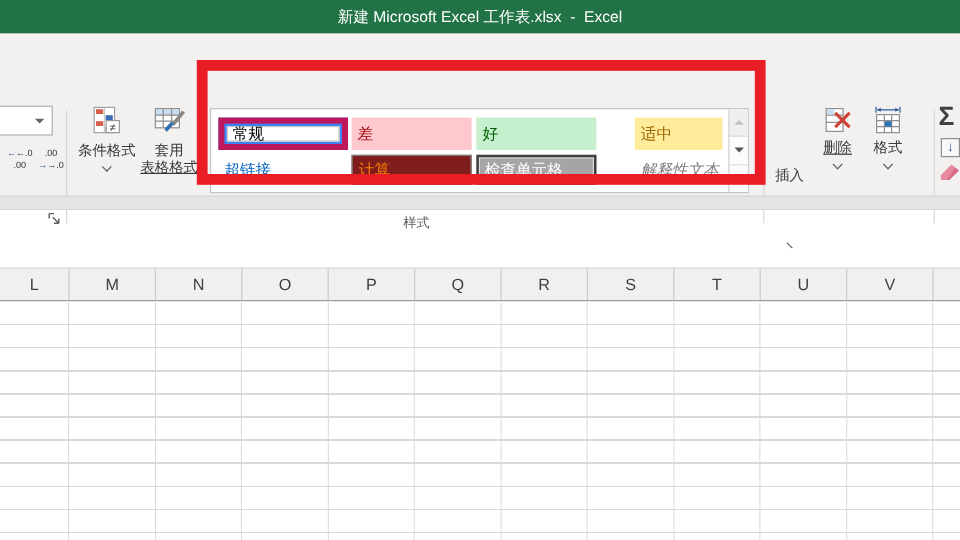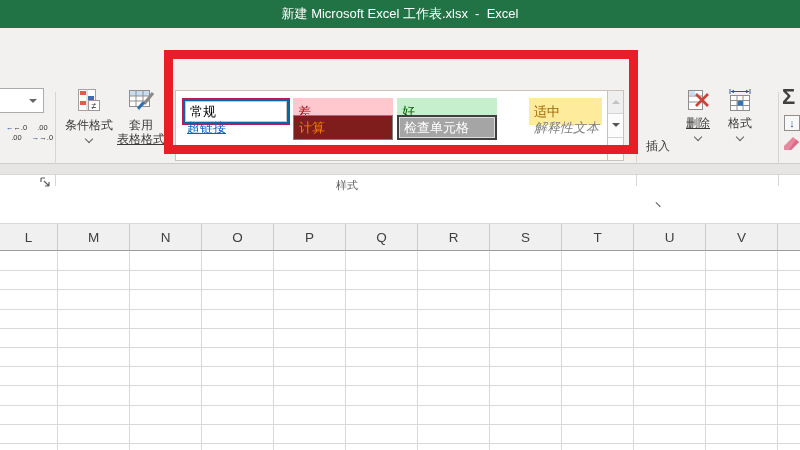--- a/index.html
+++ b/index.html
@@ -33,28 +33,28 @@
     align-items:center; color:#3b3a39; }
   .rb-btn .lbl { font-size:12px; line-height:14px; margin-top:4px; white-space:nowrap;text-align:center; }
   .chev { width:6px; height:6px; border-right:1.4px solid #5f5e5c;
     border-bottom:1.4px solid #5f5e5c; transform:rotate(45deg); margin-top:4px; }
 
   
   .gallery { left:175px; top:62px; width:449px; height:71px; background:#fff;
     border:1px solid #c5c4c3; }
   .g-slot { position:absolute; }
   .s-r1 { top:7px;  height:27px; }
-  .s-r2 { top:24px; height:25px;font-family:Liberation Mono, monospace; }
+  .s-r2 { top:38px; height:25px;font-family:Liberation Mono, monospace; }
   .s-c0 { left:6px;   width:108px; }
   .s-c1 { left:117px; width:100px; }
   .s-c2 { left:221px; width:100px; }
   .s-c3 { left:325px; width:101px;padding-left:28px; }
   .g-item { width:100%; height:100%; font-size:13px; display:flex;
     align-items:center; padding-left:5px; }
-  .g-slot.selected { border:1px solid #be185d; padding:2px; background:#0369a1; }
+  .g-slot.selected { border:5px solid #be185d; padding:2px; background:#3b82f6; }
   .g-slot.selected .g-item { border:1px solid #c6c5c4; padding-left:4px; }
   .g-scroll { position:absolute; right:0; top:0; width:16px; height:69px;
     border-left:1px solid #c5c4c3; display:flex; flex-direction:column; }
   .g-sbtn { flex:1; display:flex; align-items:center; justify-content:center;
     background:#fcfcfc; border-bottom:1px solid #d6d5d4; flex-direction:column; }
   .g-sbtn:first-child { background:#efefef; }
   .g-sbtn:last-child { border-bottom:none; }
   .tri-up { width:0; height:0; border-left:4px solid transparent;
     border-right:4px solid transparent; border-bottom:4px solid #c2c2c2; }
   .tri-dn { width:0; height:0; border-left:4px solid transparent;

